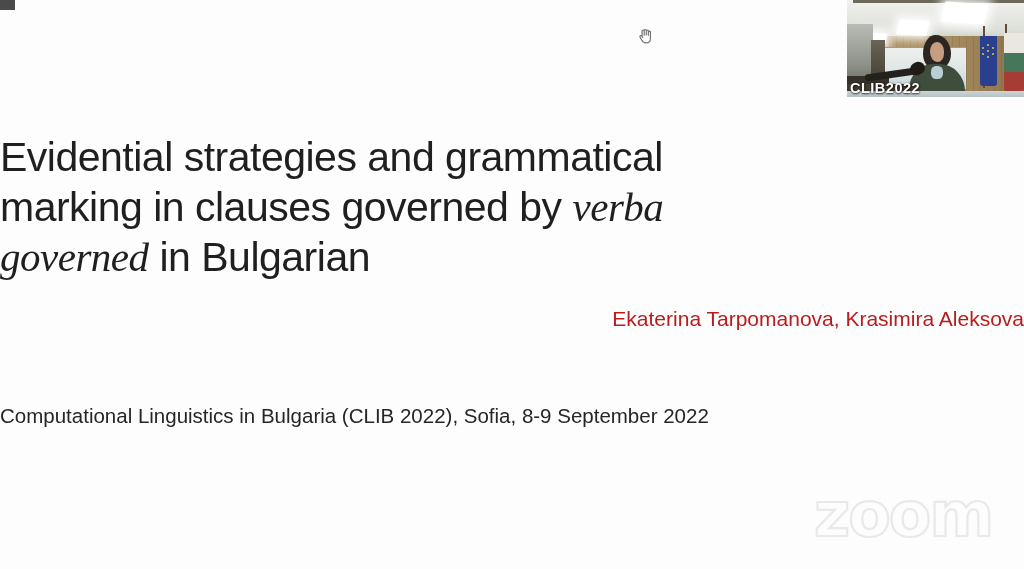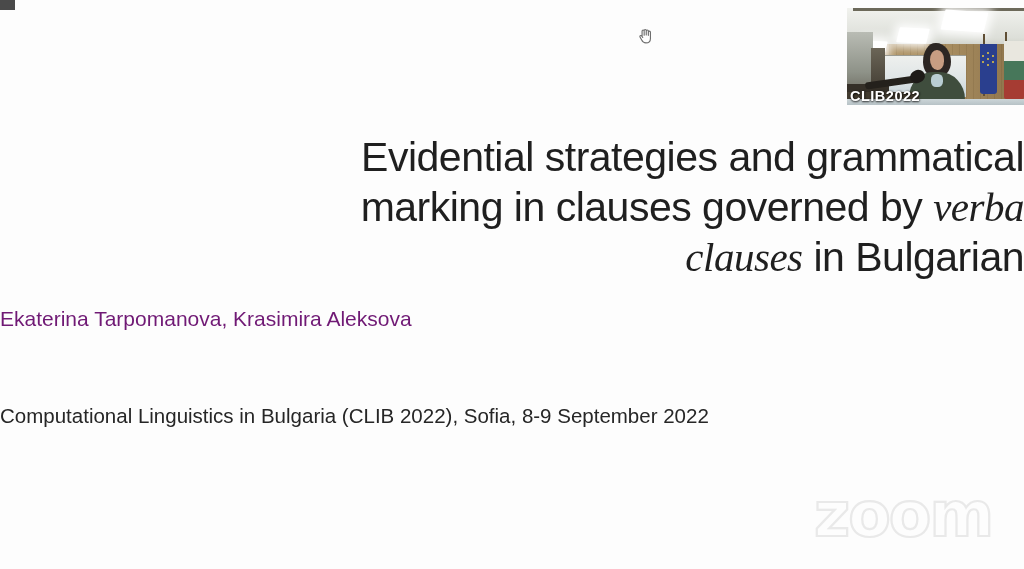--- a/index.html
+++ b/index.html
@@ -7,26 +7,26 @@
     width:1024px;height:569px;position:relative;overflow:hidden;
     background:#fdfdfd;
     font-family:"Liberation Sans",sans-serif;
   }
   
   .corner-artifact{position:absolute;left:0;top:0;width:15px;height:10px;background:#4a4a4a;}
 
   
   .slide-title{
     position:absolute;top:132px;left:0;width:100%;
-    text-align:right;color:#1f1f1f;
+    text-align:left;color:#1f1f1f;
     font-size:41px;line-height:50px;letter-spacing:-0.5px;font-weight:300;
   }
   .slide-authors{
     position:absolute;top:302px;left:0;width:100%;
-    text-align:left;color:#701a75;
+    text-align:right;color:#b91c1c;
     font-size:21px;line-height:34px;font-weight:400;
   }
   .slide-footer{
     position:absolute;top:403px;left:0;width:100%;
     text-align:left;color:#262626;
     font-size:20.5px;line-height:26px;
   }
   .it{font-style:italic;font-family:Liberation Serif, serif;}
 
   
@@ -36,21 +36,21 @@
   .watermark{
     position:absolute;right:32px;bottom:18px;
     font-family:"DejaVu Sans",sans-serif;font-weight:bold;
     font-size:62px;letter-spacing:-2px;
     color:rgba(255,255,255,0);
     -webkit-text-stroke:2.2px #e9e9e9;
   }
 
   
   .webcam{
-    position:absolute;left:847px;top:8px;width:177px;height:97px;
+    position:absolute;left:847px;top:0;width:177px;height:97px;
     overflow:hidden;background:#a98e61;
   }
   .webcam *{position:absolute;}
   .cam-ceiling{left:0;top:0;width:177px;height:42px;
     background:linear-gradient(180deg,#f1f2ee 0%,#dddfd9 70%,#c9cbc3 100%);}
   .cam-wall{left:0;top:36px;width:177px;height:61px;
     background:linear-gradient(90deg,#b59a6d 0%,#a98e61 55%,#8a7048 100%);}
   .cam-wall::after{content:"";position:absolute;inset:0;
     background:repeating-linear-gradient(90deg,rgba(60,40,10,.10) 0 1px,transparent 1px 7px);}
   .cam-topstrip{left:6px;top:0;width:171px;height:3px;background:#55513f;opacity:.85;}
@@ -95,21 +95,21 @@
 </style>
 </head>
 <body>
 
 <div class="corner-artifact"></div>
 
 <div>
   <div class="slide-title">
     <div>Evidential strategies and grammatical</div>
     <div><span>marking in clauses governed by </span><span class="it">verba</span></div>
-    <div><span class="it">clauses</span><span> in Bulgarian</span></div>
+    <div><span class="it">governed</span><span> in Bulgarian</span></div>
   </div>
 
   <div class="slide-authors">
     <div>Ekaterina Tarpomanova, Krasimira Aleksova</div>
   </div>
 
   <div class="slide-footer">Computational Linguistics in Bulgaria (CLIB 2022), Sofia, 8-9 September 2022</div>
 </div>
 
 <div class="cursor">

